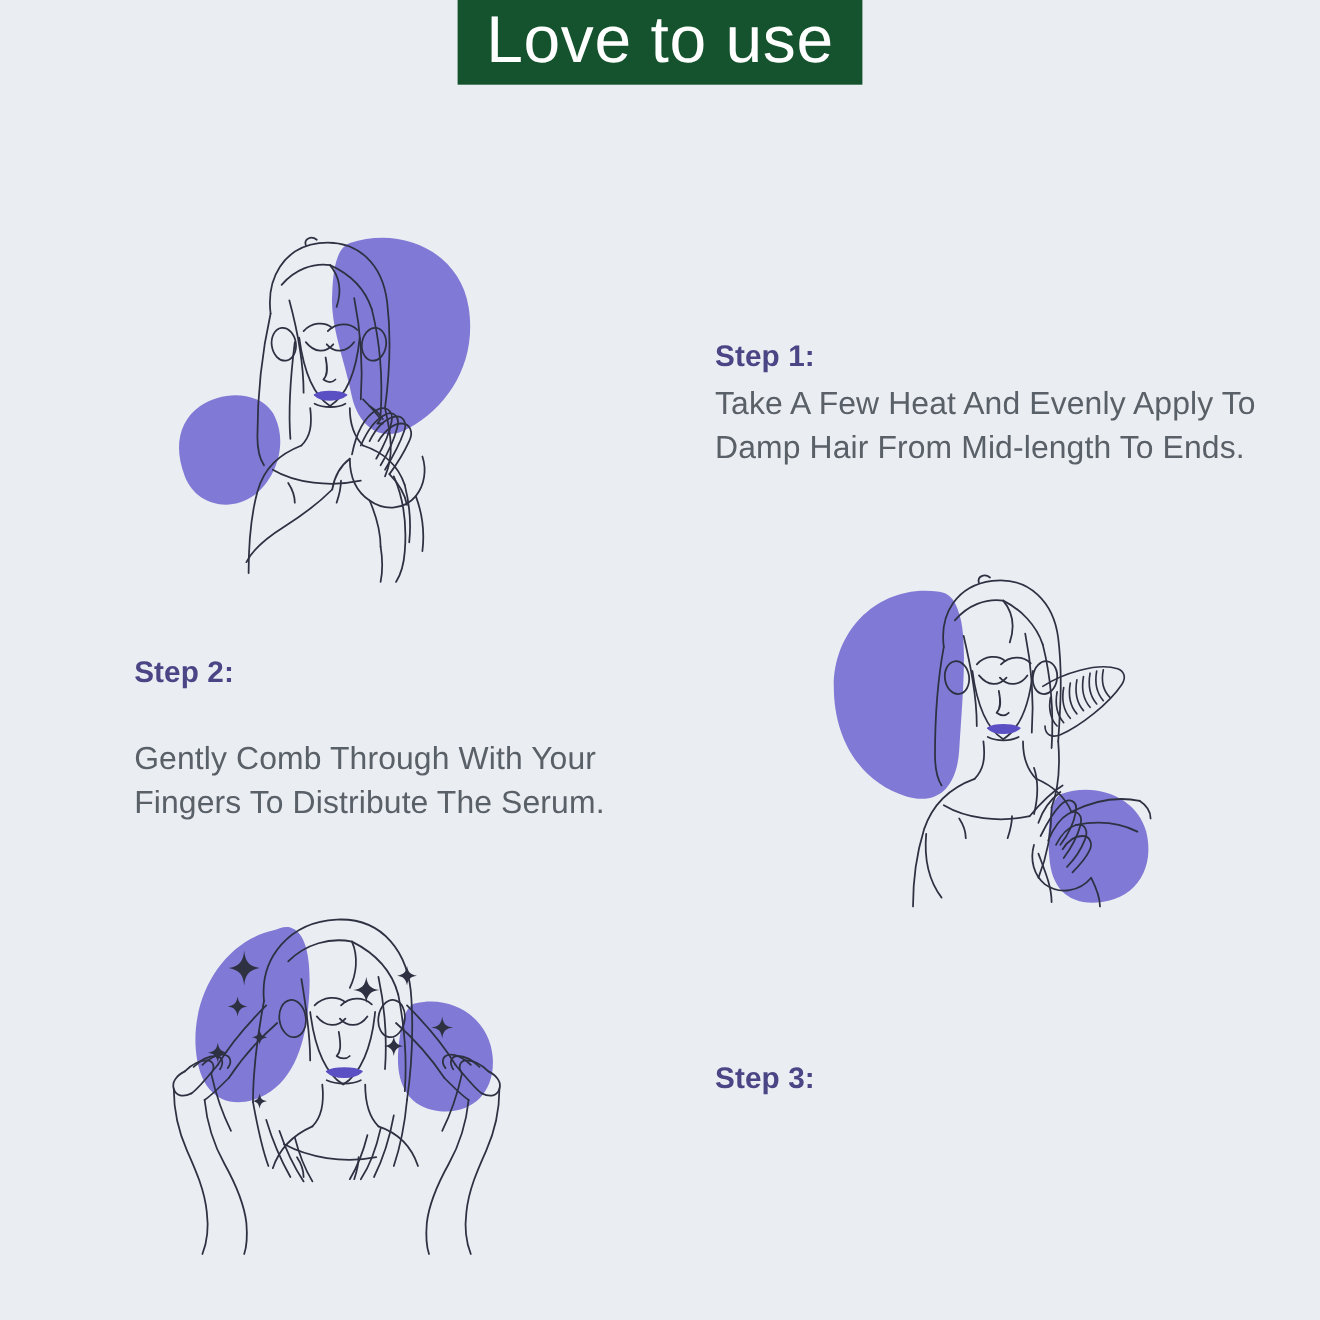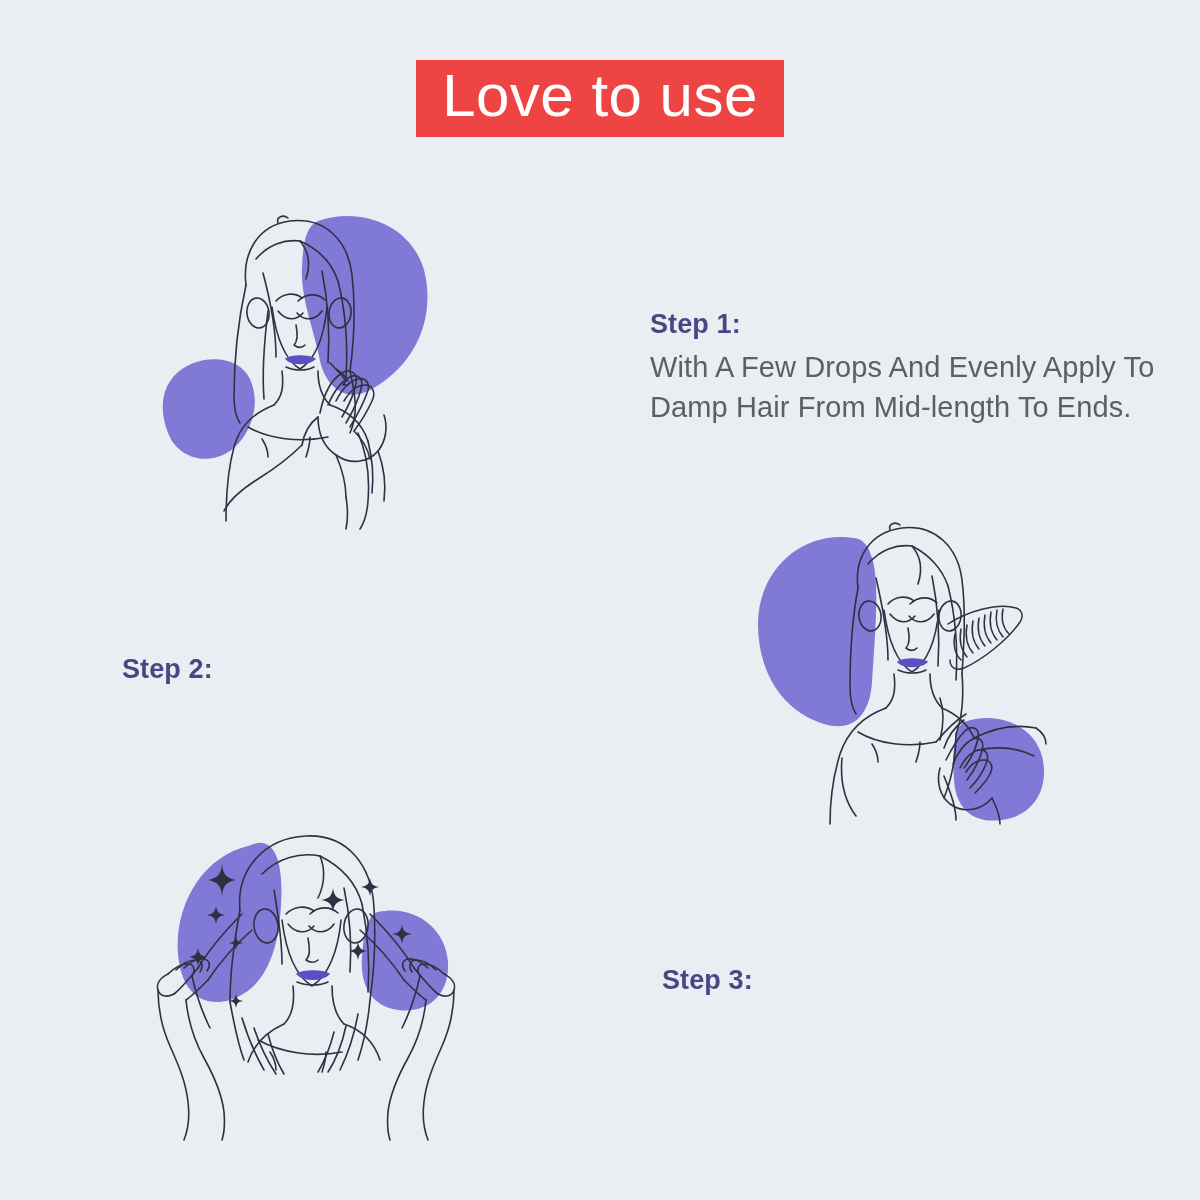--- a/index.html
+++ b/index.html
@@ -20,22 +20,21 @@
     position: absolute;
     top: 0;
     left: 0;
     width: 1200px;
     height: 190px;
     display: flex;
     align-items: flex-start;
     justify-content: center;
   }
   .banner {
-    margin-top: 60px;
-    background: #ef4444;
+    background: #14532d;
     padding: 4px 26px 10px 26px;
     line-height: 1;
   }
   .banner-title {
     color: #ffffff;
     font-size: 60px;
     font-weight: 400;
     letter-spacing: 0.5px;
     line-height: 1.05;
     white-space: nowrap;
@@ -44,21 +43,21 @@
 
   
   .step-row {
     position: absolute;
     display: flex;
     align-items: flex-end;
     width: 1200px;
   }
   .row-1 { top: 196px;  left: 0; height: 340px; }
   .row-2 { top: 506px;  left: 0; height: 330px; }
-  .row-3 { top: 812px;  left: 0; height: 340px; gap: 12px; }
+  .row-3 { top: 812px;  left: 0; height: 340px; }
 
   .art-cell {
     width: 600px;
     height: 100%;
     position: relative;
     display: flex;
     align-items: center;
     justify-content: center;
     flex: none;
   }
@@ -156,28 +155,29 @@
         <path d="M186 254 C192 268 196 282 196 296"></path>
         <path d="M228 250 C234 266 236 284 234 300"></path>
         <path d="M204 230 C212 238 218 248 220 258"></path>
         <path d="M196 296 C198 308 198 318 196 328"></path>
       </g>
     </svg>
   </div>
 
   <div class="text-cell right">
     <div class="step-label">Step 1:</div>
-    <div class="step-desc">With A Few Drops And Evenly Apply To Damp Hair From Mid-length To Ends.</div>
+    <div class="step-desc">Take A Few Heat And Evenly Apply To Damp Hair From Mid-length To Ends.</div>
   </div>
 </div>
 
 <div class="step-row row-2">
 
   <div class="text-cell left">
     <div class="step-label">Step 2:</div>
+    <div class="step-desc">Gently Comb Through With Your Fingers To Distribute The Serum.</div>
   </div>
 
   <div class="art-cell">
     <svg width="300" height="310" viewBox="0 0 300 310">
       <g>
         <path d="M104 22 C52 14 8 54 8 108 C8 158 34 196 74 208 C104 217 120 198 122 166 C125 118 130 66 122 42 C118 28 112 23 104 22 Z" fill="#8179d6"></path>
         <path d="M214 206 C248 194 284 210 292 240 C300 272 284 300 252 304 C222 308 206 292 204 264 C202 238 204 212 214 206 Z" fill="#8179d6"></path>
       </g>
       <g fill="none" stroke="#2e3142" stroke-width="1.6" stroke-linecap="round" stroke-linejoin="round">
         <path d="M140 14 C138 8 145 5 150 9"></path>

